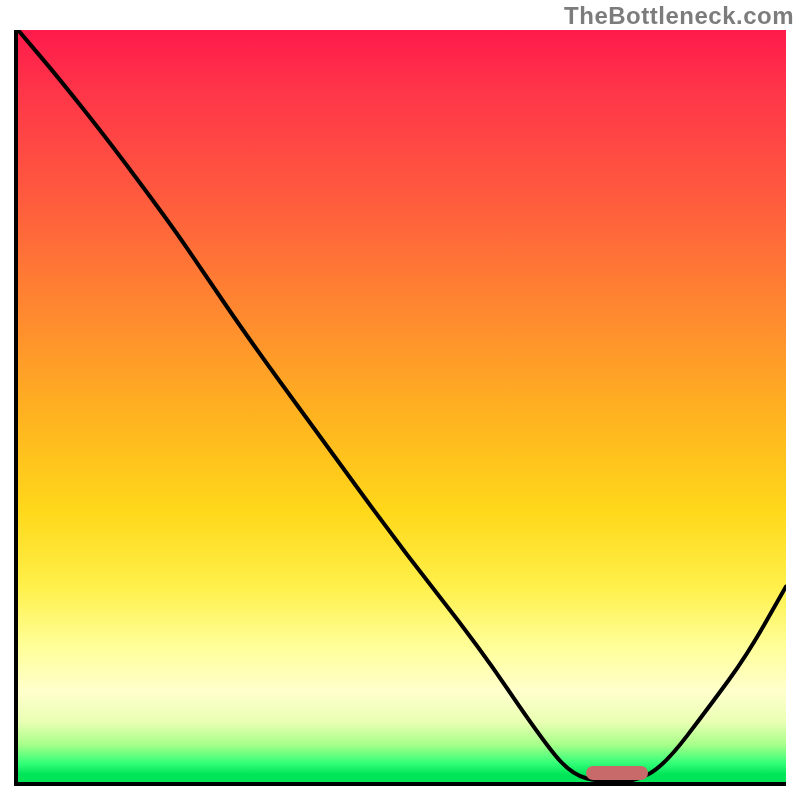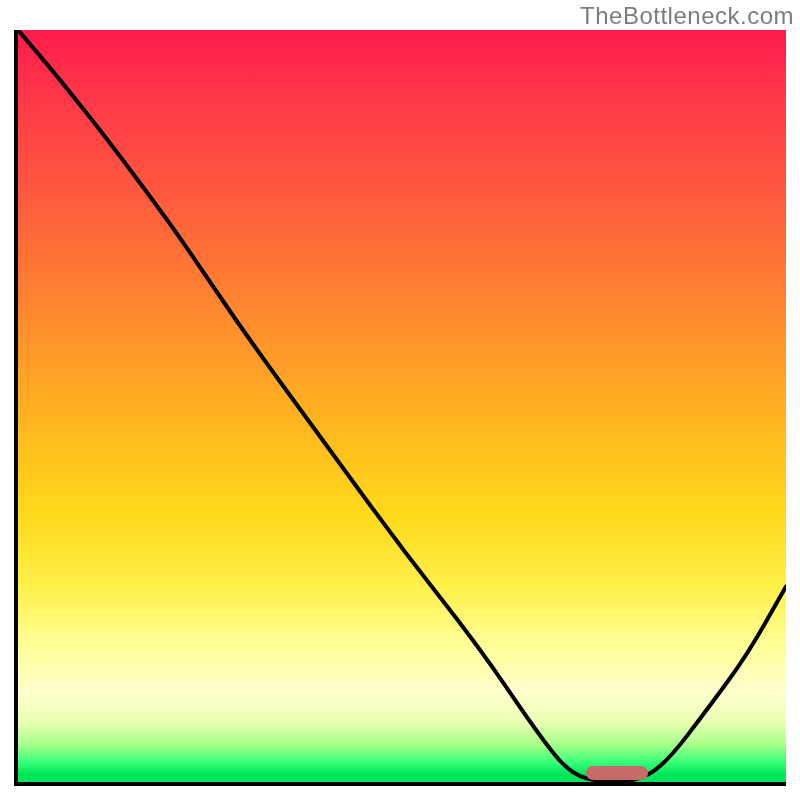--- a/index.html
+++ b/index.html
@@ -13,21 +13,21 @@
   .frame {
     position: relative;
     width: 800px;
     height: 800px;
   }
   .watermark {
     position: absolute;
     top: 2px;
     right: 6px;
     font-size: 24px;
-    font-weight: normal;
+    font-weight: bold;
     color: #7c7c7c;
     letter-spacing: 0.5px;
   }
   .plot {
     position: absolute;
     left: 14px;
     top: 30px;
     width: 772px;
     height: 756px;
     border-left: 4px solid #000;

